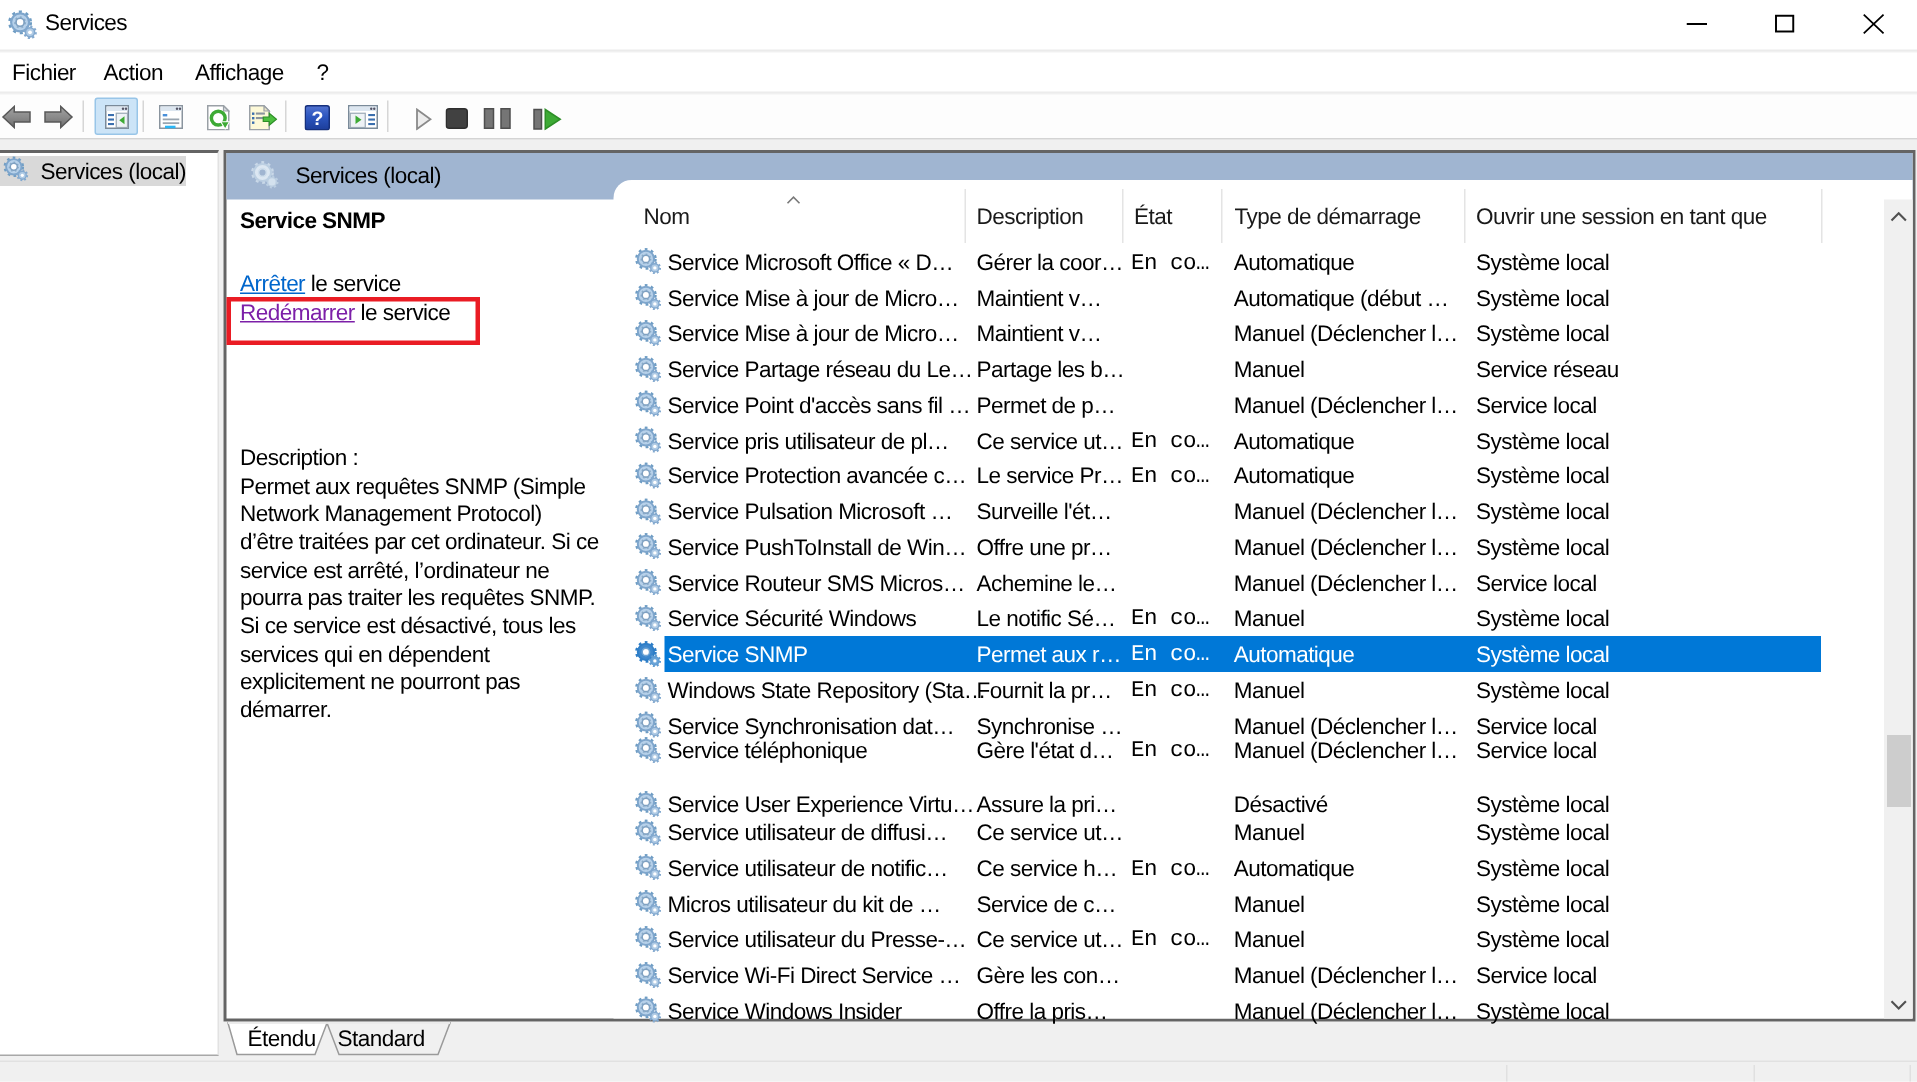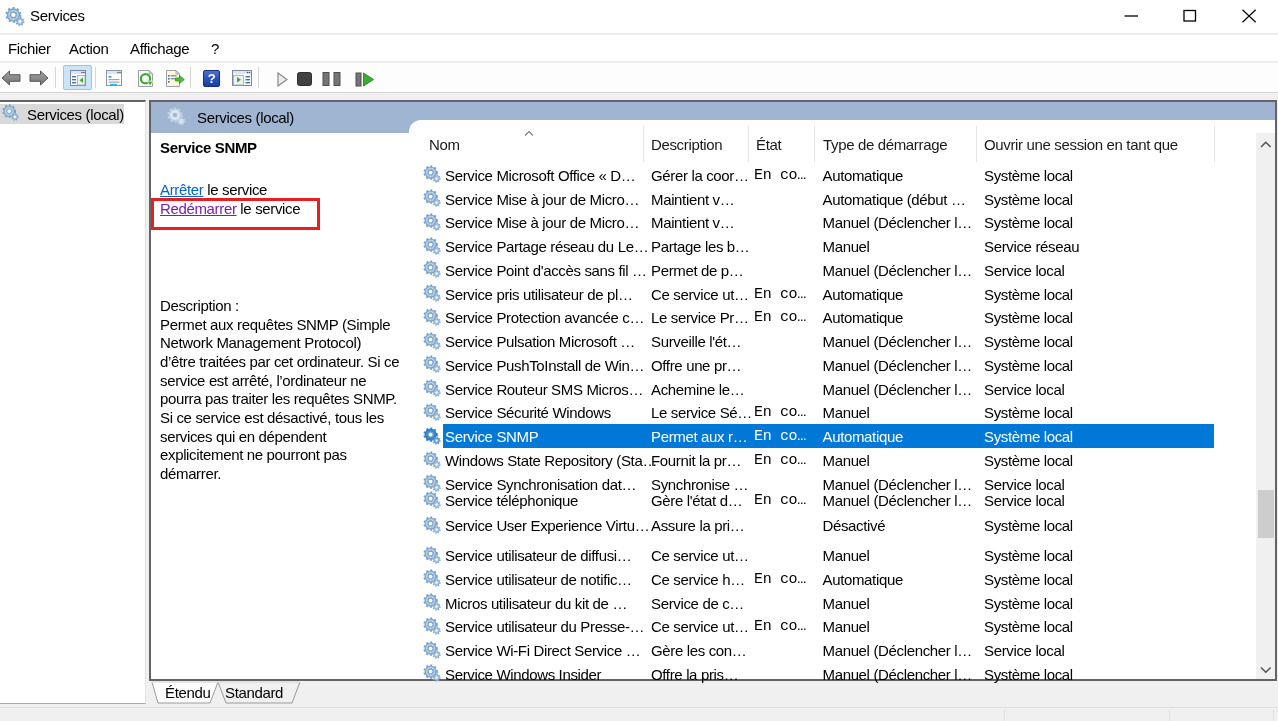--- a/index.html
+++ b/index.html
@@ -347,21 +347,21 @@
       <span class="c2">Achemine le…</span>
       <span class="c3"></span>
       <span class="c4">Manuel (Déclencher l…</span>
       <span class="c5">Service local</span>
     </div>
 <div class="row" style="top:298.4px">
       <svg class="rowgear" viewBox="0 0 20 20">
         <use href="#gear"></use>
       </svg>
       <span class="c1">Service Sécurité Windows</span>
-      <span class="c2">Le service Sé…</span>
+      <span class="c2">Le notific Sé…</span>
       <span class="c3">En co…</span>
       <span class="c4">Manuel</span>
       <span class="c5">Système local</span>
     </div>
 <div class="row sel" style="top:322.2px">
       <div class="selrect"></div>
       <svg class="rowgear" viewBox="0 0 20 20">
         <use href="#gears"></use>
       </svg>
       <span class="c1">Service SNMP</span>
@@ -393,21 +393,21 @@
 <div class="row" style="top:386px">
       <svg class="rowgear" viewBox="0 0 20 20">
         <use href="#gear"></use>
       </svg>
       <span class="c1">Service téléphonique</span>
       <span class="c2">Gère l'état d…</span>
       <span class="c3">En co…</span>
       <span class="c4">Manuel (Déclencher l…</span>
       <span class="c5">Service local</span>
     </div>
-<div class="row" style="top:411px">
+<div class="row" style="top:422px">
       <svg class="rowgear" viewBox="0 0 20 20">
         <use href="#gear"></use>
       </svg>
       <span class="c1">Service User Experience Virtu…</span>
       <span class="c2">Assure la pri…</span>
       <span class="c3"></span>
       <span class="c4">Désactivé</span>
       <span class="c5">Système local</span>
     </div>
 <div class="row" style="top:441.1px">

